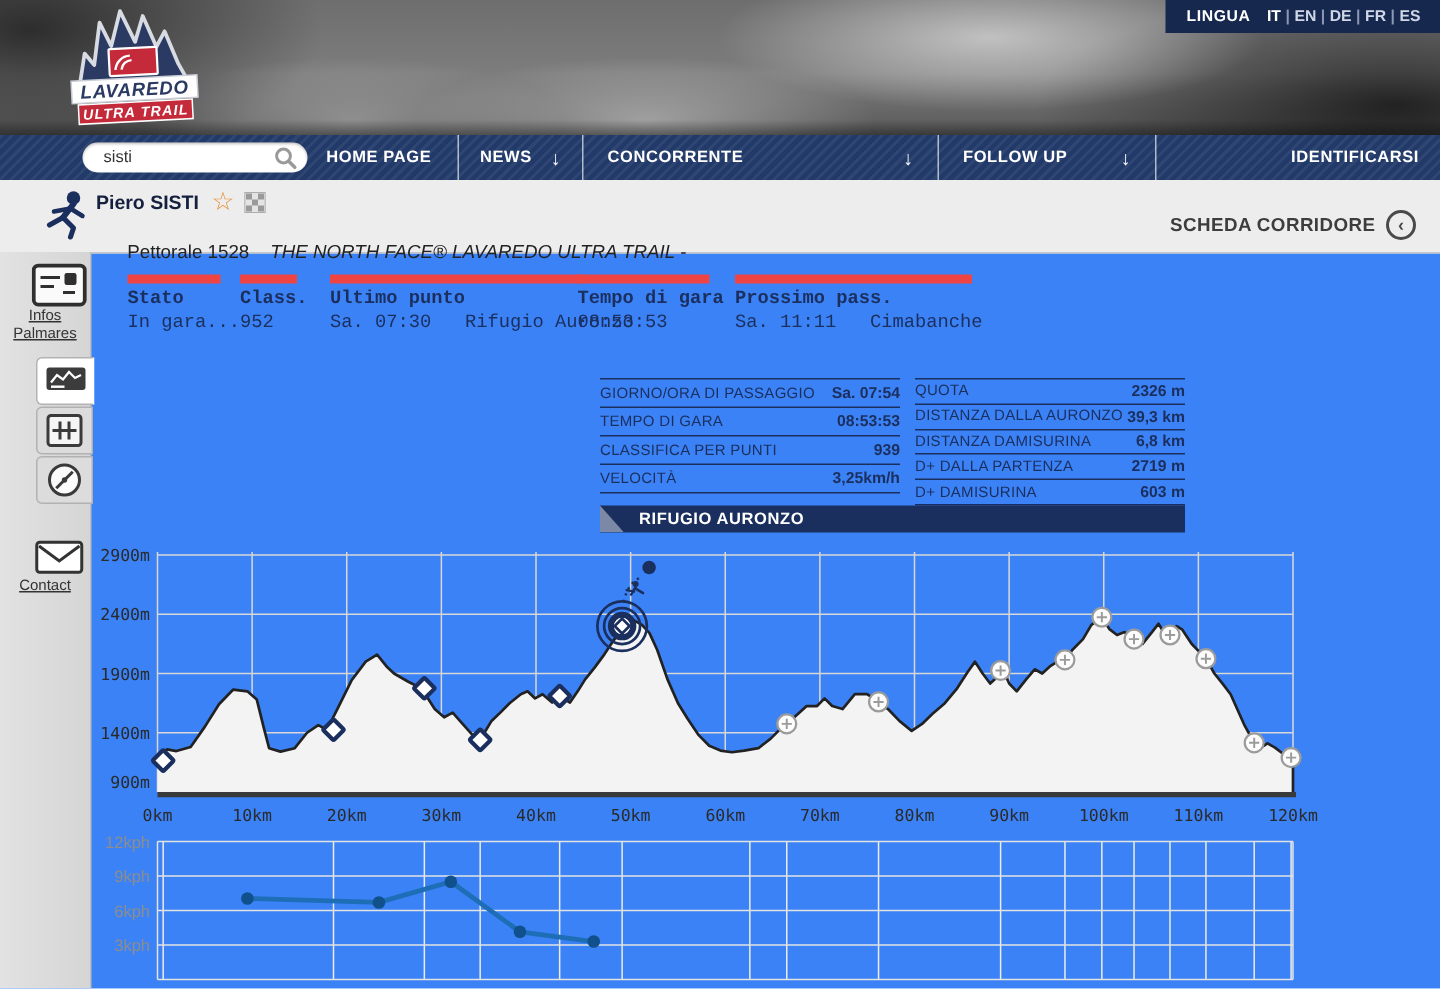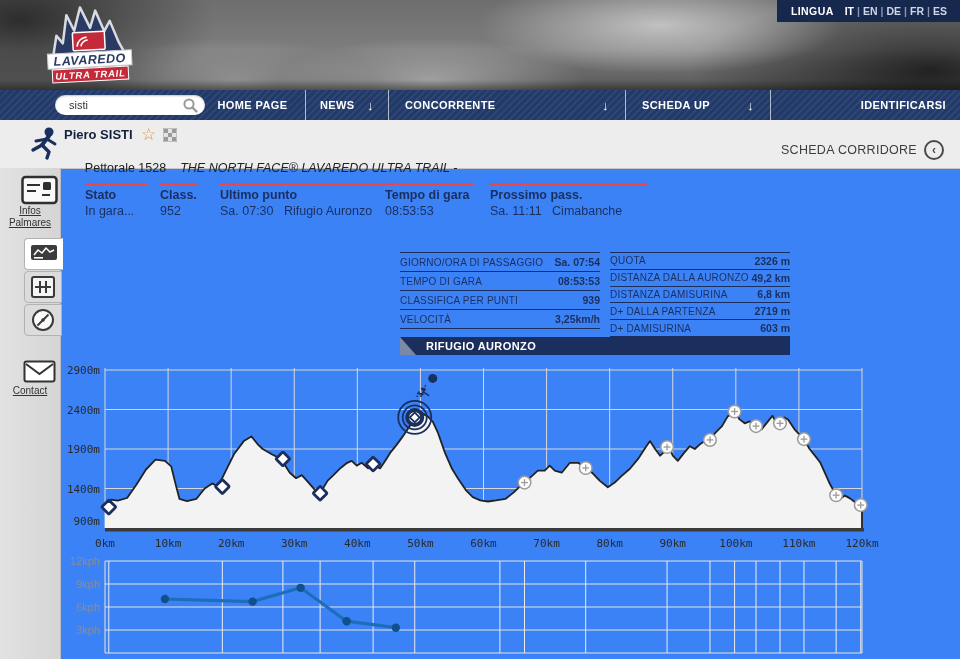--- a/index.html
+++ b/index.html
@@ -43,37 +43,37 @@
 
   
   .runnerbar{position:absolute;left:0;top:120px;width:960px;height:48px;background:#ededed;
       border-bottom:1px solid #c6c6c6;}
   .runner-name{position:absolute;left:64px;top:7px;font-size:13px;font-weight:bold;color:#15203f;}
   .fav-star{position:absolute;left:141px;top:4px;font-size:17px;color:#e8923a;cursor:pointer;}
   .photos-ico{position:absolute;left:163px;top:8px;cursor:pointer;}
   .bib-line{position:absolute;left:64px;top:27px;font-size:12.5px;color:#222;white-space:pre;}
   .bib-line .race{margin-left:14px;font-style:italic;}
   .scheda{position:absolute;right:16px;top:20px;display:flex;align-items:center;gap:7px;cursor:pointer;}
-  .scheda .txt{font-size:12.5px;font-weight:normal;color:#3d3d3d;letter-spacing:.3px;}
+  .scheda .txt{font-size:12.5px;font-weight:bold;color:#3d3d3d;letter-spacing:.3px;}
   .scheda .circ{width:16px;height:16px;border:2px solid #4a4a4a;border-radius:50%;color:#4a4a4a;
       font-size:12px;font-weight:bold;display:flex;align-items:center;justify-content:center;line-height:1;}
 
   
   .sidebar{position:absolute;left:0;top:168px;width:60px;height:491px;
       background:linear-gradient(90deg,#e2e2e2,#d5d5d5);border-right:1px solid #bdbdbd;}
   .side-link{position:absolute;width:60px;text-align:center;font-size:10px;color:#333;
       text-decoration:underline;cursor:pointer;}
   .card-btn{position:absolute;left:21px;top:7px;cursor:pointer;}
   .tab{position:absolute;left:24px;width:36px;height:30px;background:#dcdcdc;border:1px solid #b2b2b2;
       border-radius:4px 0 0 4px;display:flex;align-items:center;justify-content:center;cursor:pointer;}
   .tab.sel{background:#ffffff;border-right:1px solid #fff;width:37px;}
   .env-btn{position:absolute;left:23px;top:192px;cursor:pointer;}
 
   
-  .stat-col{position:absolute;top:183px;border-top:2px solid #ef4444;padding-top:3px;}
+  .stat-col{position:absolute;top:183px;border-top:6px solid #ef4444;padding-top:3px;font-family:Liberation Mono, monospace;}
   .stat-label{font-size:12.5px;font-weight:bold;color:#1b2f5e;white-space:pre;}
   .stat-value{font-size:12.5px;color:#1b2f5e;margin-top:2px;white-space:pre;}
 
   
   .itable{position:absolute;top:252px;border-top:1px solid #1b2f5e;color:#1b2f5e;}
   .irow{display:flex;justify-content:space-between;align-items:center;border-bottom:1px solid #1b2f5e;}
   .irow .l{font-size:10px;font-weight:normal;letter-spacing:.2px;}
   .irow .v{font-size:10.5px;font-weight:bold;}
   .itable.left .irow{height:18px;}
   .itable.right .irow{height:15.8px;}
@@ -125,21 +125,21 @@
     </div>
     <div class="nav-item nav-sep" style="left:305px;width:83px;justify-content:space-between;padding:0 14px;box-sizing:border-box;">
       <span>NEWS</span>
       <span class="nav-arrow">↓</span>
     </div>
     <div class="nav-item nav-sep" style="left:388px;width:237px;justify-content:space-between;padding:0 16px;box-sizing:border-box;">
       <span>CONCORRENTE</span>
       <span class="nav-arrow">↓</span>
     </div>
     <div class="nav-item nav-sep" style="left:625px;width:145px;justify-content:space-between;padding:0 16px;box-sizing:border-box;">
-      <span>SCHEDA UP</span>
+      <span>FOLLOW UP</span>
       <span class="nav-arrow">↓</span>
     </div>
     <div class="nav-item nav-sep" style="left:770px;width:190px;justify-content:flex-end;padding-right:14px;box-sizing:border-box;">
       <span>IDENTIFICARSI</span>
     </div>
   </div>
 
   <div class="runnerbar">
     <svg style="position:absolute;left:27px;top:5px;" width="34" height="38" viewBox="0 0 34 38">
       <circle cx="22" cy="7" r="4.5" fill="#1b2f5e"></circle>
@@ -248,21 +248,21 @@
         <span class="v">3,25km/h</span>
       </div>
     </div>
   <div class="itable right" style="left:610px;width:180px;">
       <div class="irow">
         <span class="l">QUOTA</span>
         <span class="v">2326 m</span>
       </div>
       <div class="irow">
         <span class="l">DISTANZA DALLA AURONZO</span>
-        <span class="v">49,2 km</span>
+        <span class="v">39,3 km</span>
       </div>
       <div class="irow">
         <span class="l">DISTANZA DAMISURINA</span>
         <span class="v">6,8 km</span>
       </div>
       <div class="irow">
         <span class="l">D+ DALLA PARTENZA</span>
         <span class="v">2719 m</span>
       </div>
       <div class="irow">

